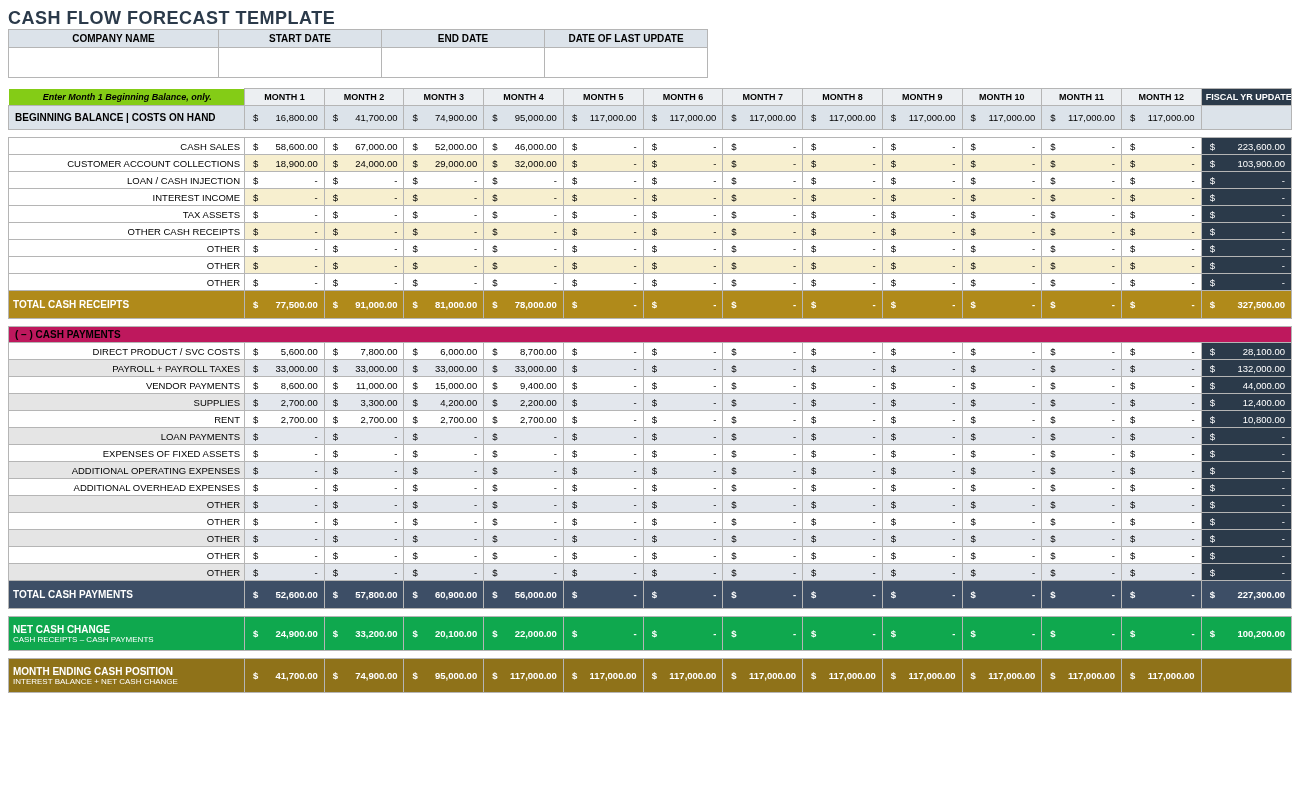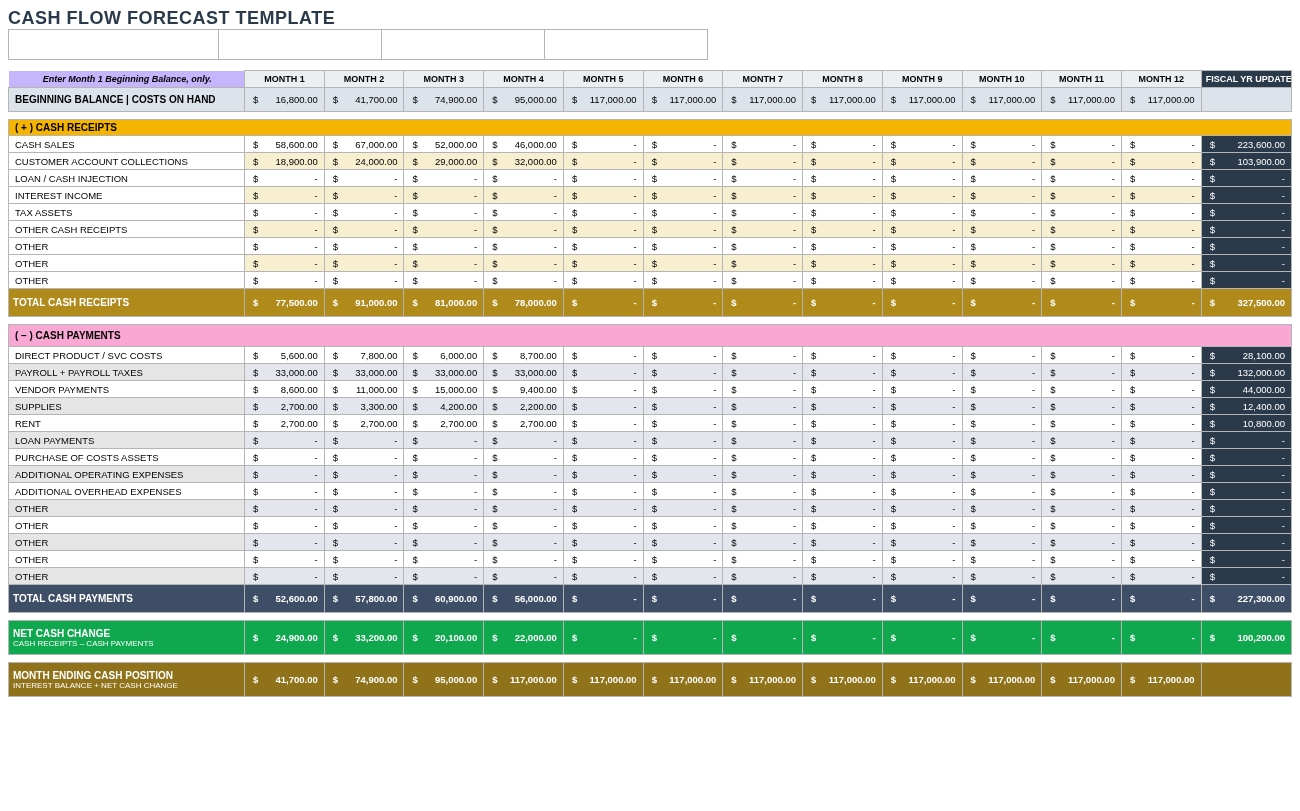--- a/index.html
+++ b/index.html
@@ -4,29 +4,29 @@
 <style>
 *{box-sizing:border-box;margin:0;padding:0}
 body{font-family:Arial,Helvetica,sans-serif;font-size:10px;background:#fff;padding:8px}
 .title{font-size:18px;font-weight:bold;color:#2b3a4a;margin-bottom:0;letter-spacing:0.5px}
 table{border-collapse:collapse;width:100%;table-layout:fixed}
 td,th{border:1px solid #b5b5b5;padding:2px 4px;height:17px;overflow:hidden;white-space:nowrap}
 .info-table{width:700px;margin-bottom:10px}
 .info-table th{background:#dce3ea;font-weight:bold;text-align:center;font-size:10px;height:18px}
 .info-table td{height:30px;background:#fff}
 .main-table th{font-size:9px;font-weight:bold;text-align:center}
-.hdr-note{background:#c4b5fd;font-style:italic;font-size:9.5px;text-align:left;padding-left:6px;border:none}
+.hdr-note{background:#84cc16;font-style:italic;font-size:9.5px;text-align:left;padding-left:6px;border:none}
 .month-hdr{background:#eceff2}
 .fiscal-hdr{background:#2b3a4a;color:#fff}
 .begin-row td{background:#dce3ea;height:24px}
 .begin-row .lbl{font-weight:bold;text-align:left;padding-left:6px;font-size:10px}
 .spacer-row td{border:none;height:8px}
 .section-receipts td{background:#f5b400;font-weight:bold;text-align:left;padding-left:6px;height:16px;font-size:10px}
-.section-payments td{background:#f9a8d4;font-weight:bold;text-align:left;padding-left:6px;height:22px;font-size:10px}
-.row-lbl{text-align:left;padding-left:6px;font-size:9.5px}
+.section-payments td{background:#be185d;font-weight:bold;text-align:left;padding-left:6px;height:16px;font-size:10px}
+.row-lbl{text-align:right;padding-left:6px;font-size:9.5px}
 .total-receipts td{background:#b08a1a;color:#fff;font-weight:bold;height:28px}
 .total-payments td{background:#3d4e66;color:#fff;font-weight:bold;height:28px}
 .net-change td{background:#0fa84e;color:#fff;font-weight:bold;height:34px}
 .ending-pos td{background:#8f7219;color:#fff;font-weight:bold;height:34px}
 .summary-lbl{padding-right:8px}
 .summary-sub{font-weight:normal;font-size:8px;display:block}
 .fiscal-cell{background:#2b3a4a;color:#fff}
 .amt{text-align:right;padding-right:6px;font-size:9.5px;position:relative}
 .amt .d{float:left;padding-left:4px}
 .r-alt1 td{background:#f7efcf}
@@ -45,20 +45,26 @@
 <div class="title">CASH FLOW FORECAST TEMPLATE</div>
 
 <table class="info-table">
 <colgroup>
       <col style="width:210px">
       <col>
       <col>
       <col>
     </colgroup>
 <tbody>
+      <tr id="info-hdr-row">
+        <th>COMPANY NAME</th>
+        <th>START DATE</th>
+        <th>END DATE</th>
+        <th>DATE OF LAST UPDATE</th>
+      </tr>
 <tr>
         <td></td>
         <td></td>
         <td></td>
         <td></td>
       </tr>
 </tbody>
   </table>
 
 <table class="main-table">
@@ -107,23 +113,20 @@
         <td class="amt"><span class="d">$</span>117,000.00</td>
         <td class="amt"><span class="d">$</span>117,000.00</td>
         <td class="amt"><span class="d">$</span>117,000.00</td>
         <td class="amt"><span class="d">$</span>117,000.00</td>
         <td class="amt"><span class="d">$</span>117,000.00</td>
         <td class="fiscal-cell"></td>
       </tr>
       <tr class="spacer-row">
         <td colspan="14"></td>
       </tr>
-      <tr class="section-receipts">
-        <td colspan="14">( + )   CASH RECEIPTS</td>
-      </tr>
       <tr>
         <td class="row-lbl">CASH SALES</td>
         <td class="amt"><span class="d">$</span>58,600.00</td>
         <td class="amt"><span class="d">$</span>67,000.00</td>
         <td class="amt"><span class="d">$</span>52,000.00</td>
         <td class="amt"><span class="d">$</span>46,000.00</td>
         <td class="amt"><span class="d">$</span>-</td>
         <td class="amt"><span class="d">$</span>-</td>
         <td class="amt"><span class="d">$</span>-</td>
         <td class="amt"><span class="d">$</span>-</td>
@@ -373,21 +376,21 @@
         <td class="amt"><span class="d">$</span>-</td>
         <td class="amt"><span class="d">$</span>-</td>
         <td class="amt"><span class="d">$</span>-</td>
         <td class="amt"><span class="d">$</span>-</td>
         <td class="amt"><span class="d">$</span>-</td>
         <td class="amt"><span class="d">$</span>-</td>
         <td class="amt"><span class="d">$</span>-</td>
         <td class="amt fiscal-cell"><span class="d">$</span>-</td>
       </tr>
       <tr>
-        <td class="row-lbl">PURCHASE OF COSTS ASSETS</td>
+        <td class="row-lbl">EXPENSES OF FIXED ASSETS</td>
         <td class="amt"><span class="d">$</span>-</td>
         <td class="amt"><span class="d">$</span>-</td>
         <td class="amt"><span class="d">$</span>-</td>
         <td class="amt"><span class="d">$</span>-</td>
         <td class="amt"><span class="d">$</span>-</td>
         <td class="amt"><span class="d">$</span>-</td>
         <td class="amt"><span class="d">$</span>-</td>
         <td class="amt"><span class="d">$</span>-</td>
         <td class="amt"><span class="d">$</span>-</td>
         <td class="amt"><span class="d">$</span>-</td>

